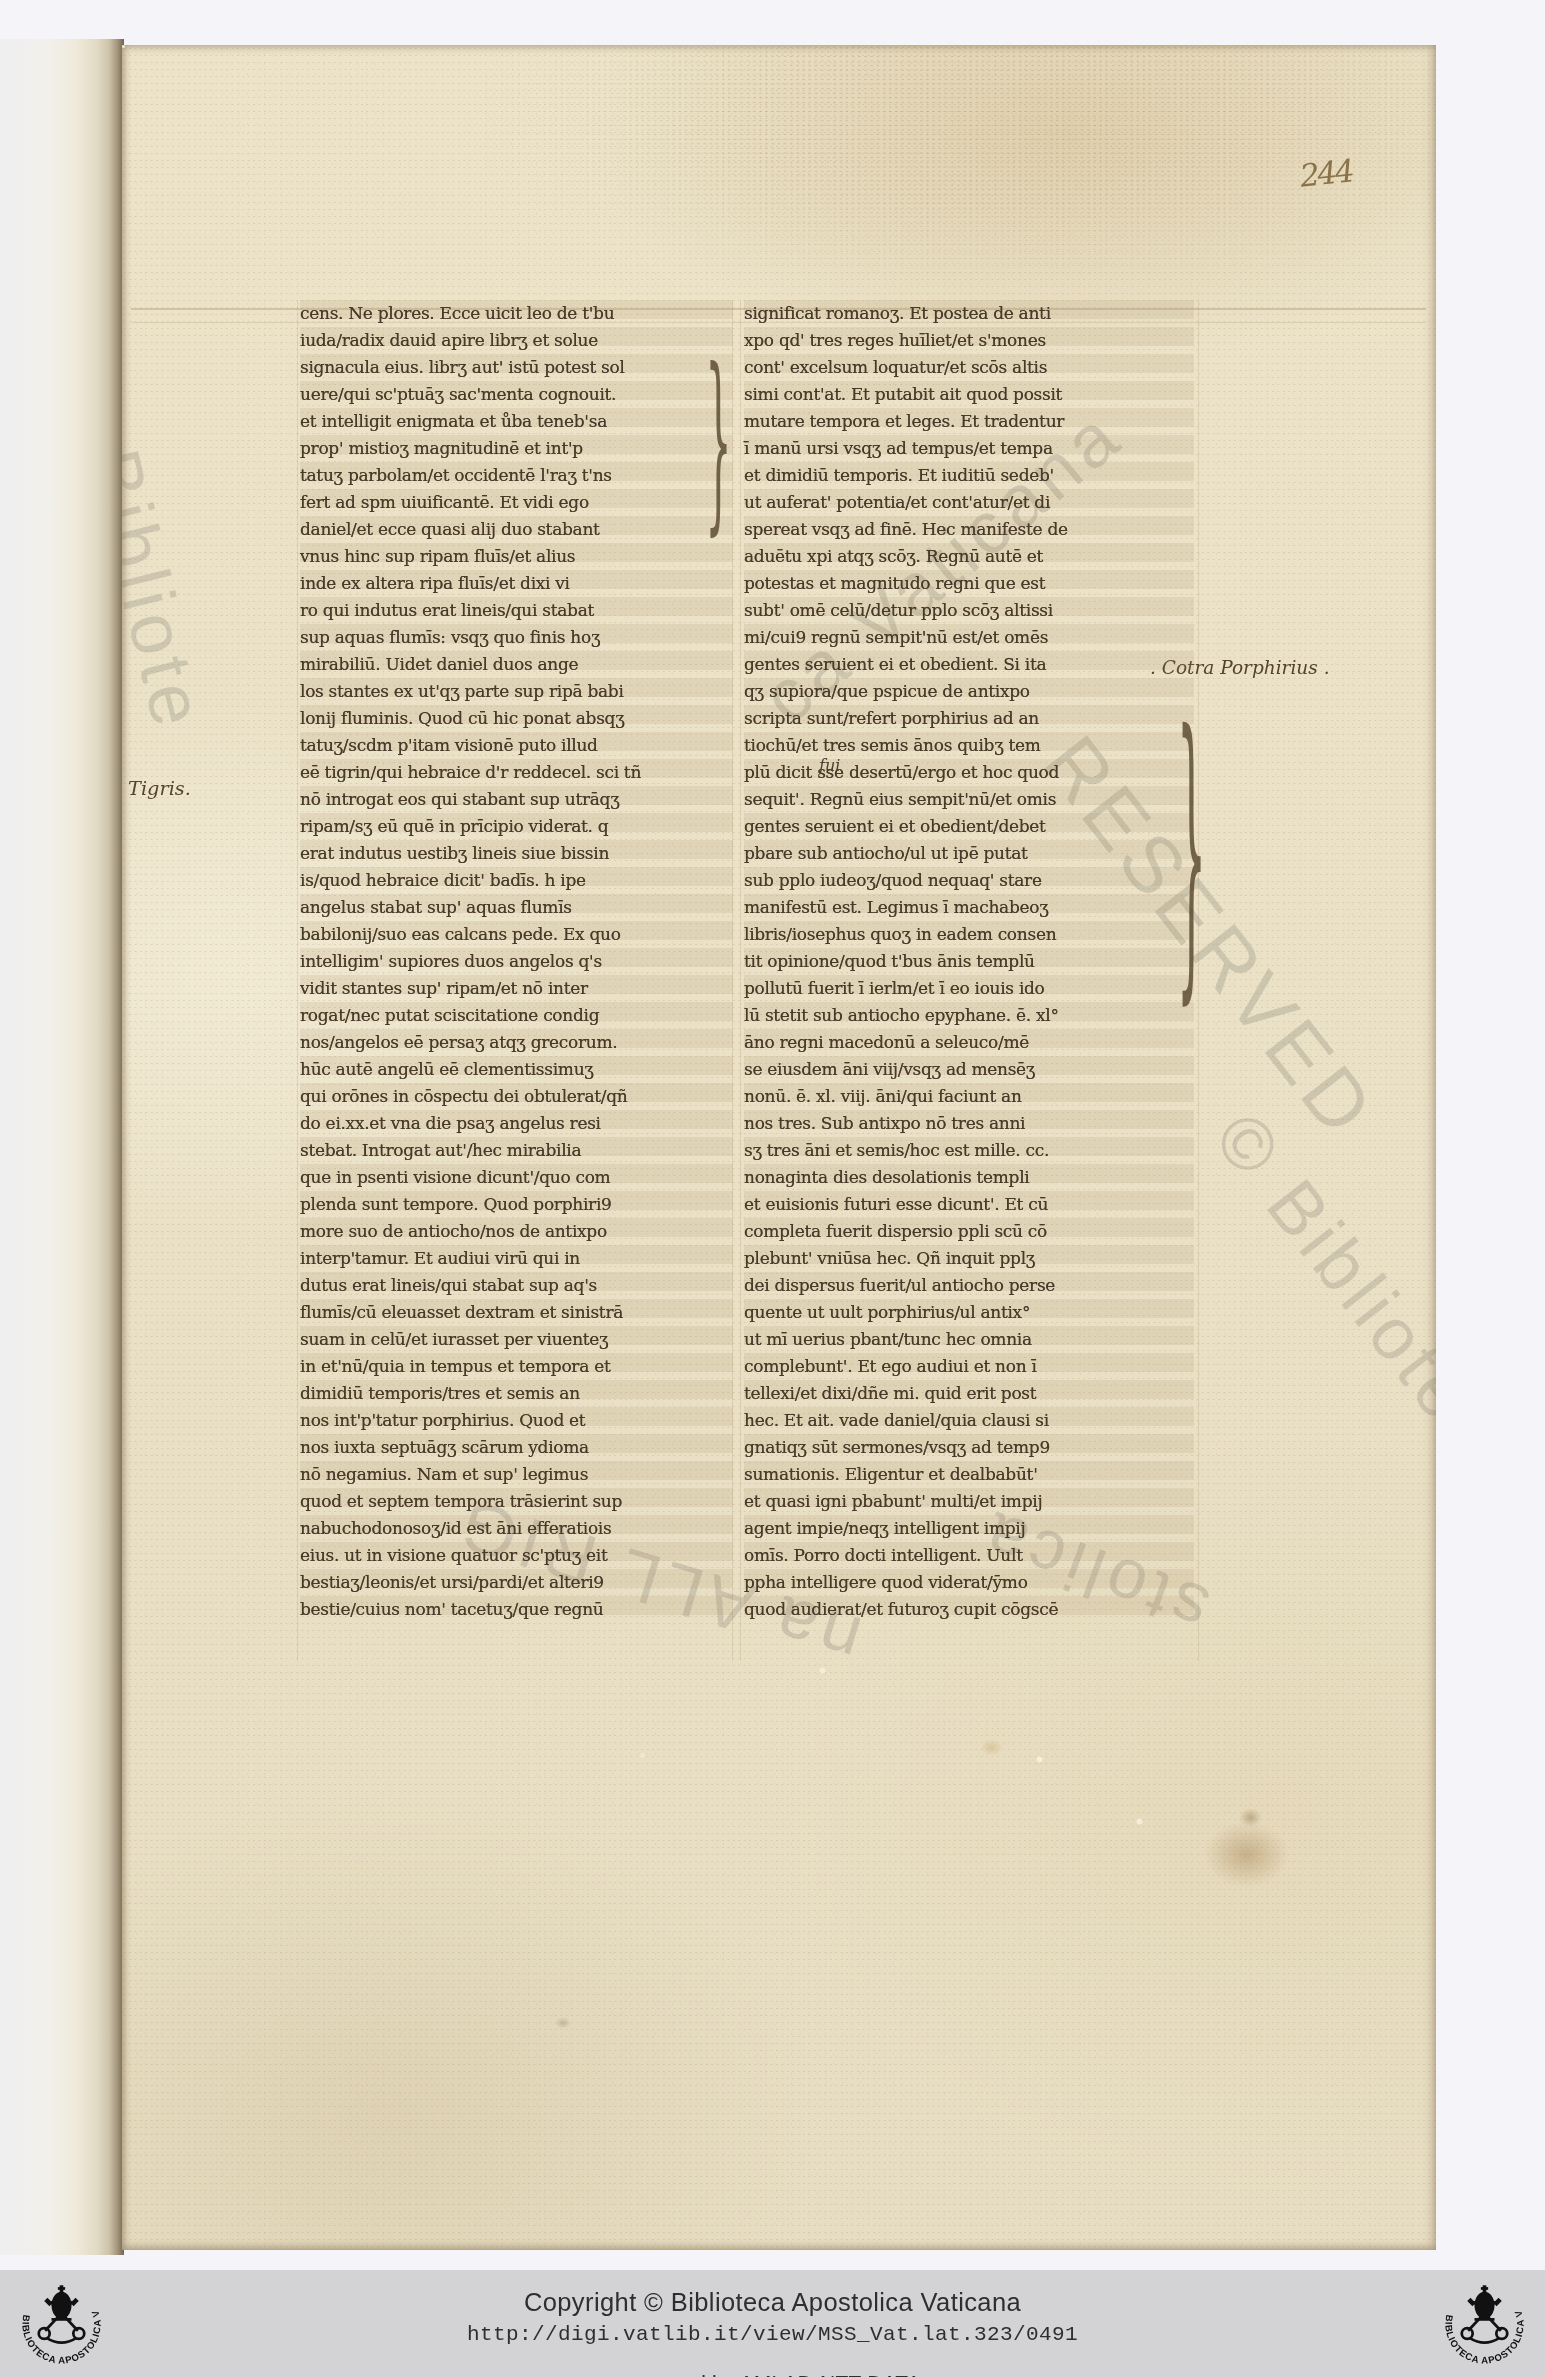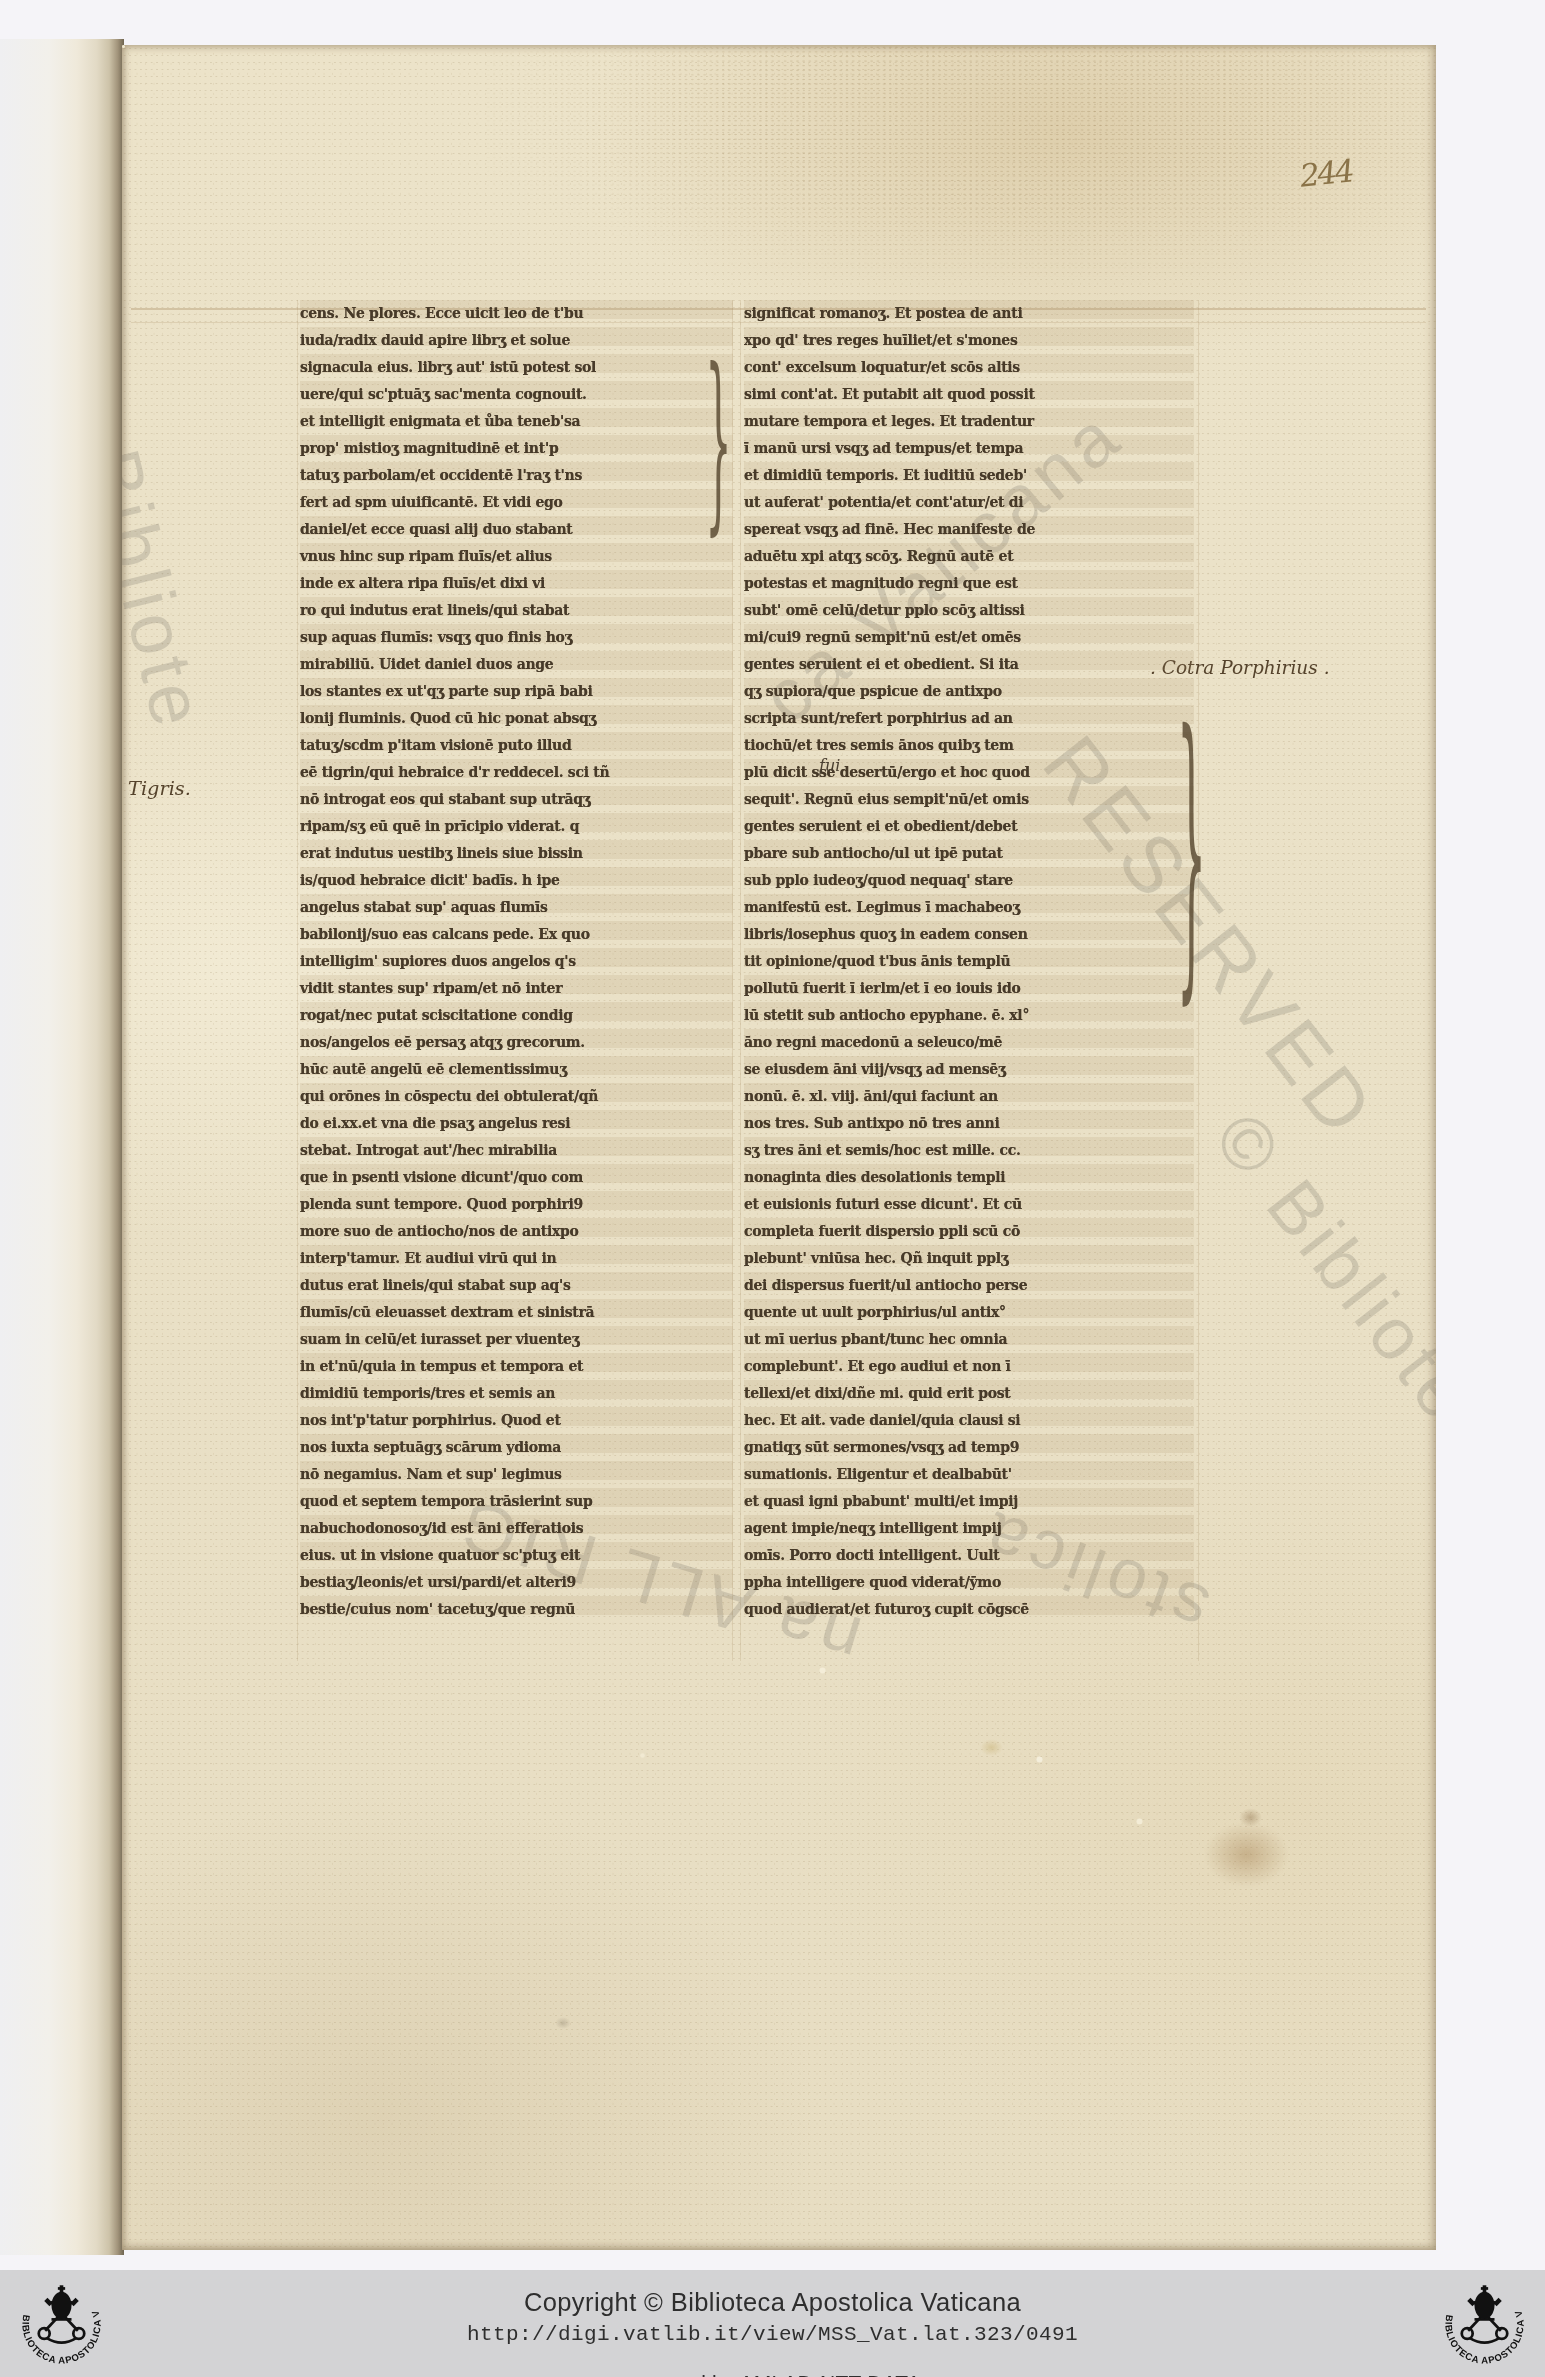--- a/index.html
+++ b/index.html
@@ -41,21 +41,21 @@
     box-shadow:811px 1184px 0 0.8px #f3ecd6, 386px 1489px 0 0.8px #f1e9d2, 699px 1624px 0 1.5px #f4edd8,
                519px 1709px 0 0.8px #f1e9d2, 916px 1713px 0 1.5px #f4eedb, 1016px 1775px 0 1.5px #f3ecd6;}
   
   .rule{position:absolute;background:rgba(146,112,66,.28);pointer-events:none;}
   .rule-h1{left:9.3px;top:263px;width:1295px;height:1.5px;}
   .rule-h2{left:9.3px;top:277px;width:1295px;height:0.8px;opacity:.6;}
   .rule-v{width:0.8px;top:255px;height:1361px;opacity:.55;}
   .v1{left:175px;} .v2{left:610px;} .v3{left:618px;} .v4{left:1076px;}
   
   .col{position:absolute;top:255px;color:#473a29;font-family:"DejaVu Serif",serif;
-       font-weight:bold;font-size:14px;line-height:27px;letter-spacing:-0.3px;
+       font-weight:normal;font-size:17px;line-height:27px;letter-spacing:-0.3px;
        text-shadow:0 0 0.5px rgba(71,58,41,.75);
        background:repeating-linear-gradient(180deg, rgba(168,142,100,.16) 0 19.3px, rgba(168,142,100,0) 19.3px 21px, rgba(168,142,100,0) 21px 27px);}
   .col-left{left:178px;width:433px;}
   .col-right{left:622px;width:450px;}
   .tl{white-space:nowrap;height:27px;overflow:visible;}
   
   .note{position:absolute;font-family:"DejaVu Serif",serif;font-style:italic;color:#55432c;}
   .note-left{left:-6.2px;top:732px;font-size:19.3px;}
   .note-right{left:1028px;top:612px;font-size:18.5px;}
   .folio{position:absolute;left:1178px;top:110px;font-family:"DejaVu Serif",serif;font-style:italic;

